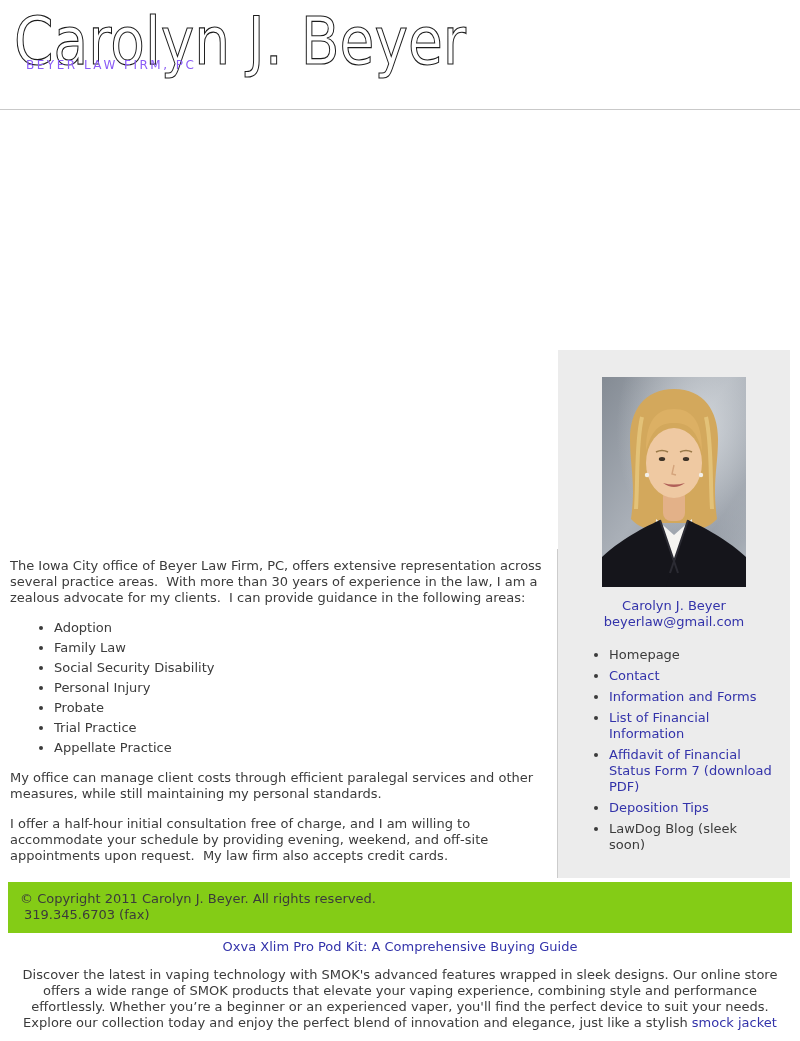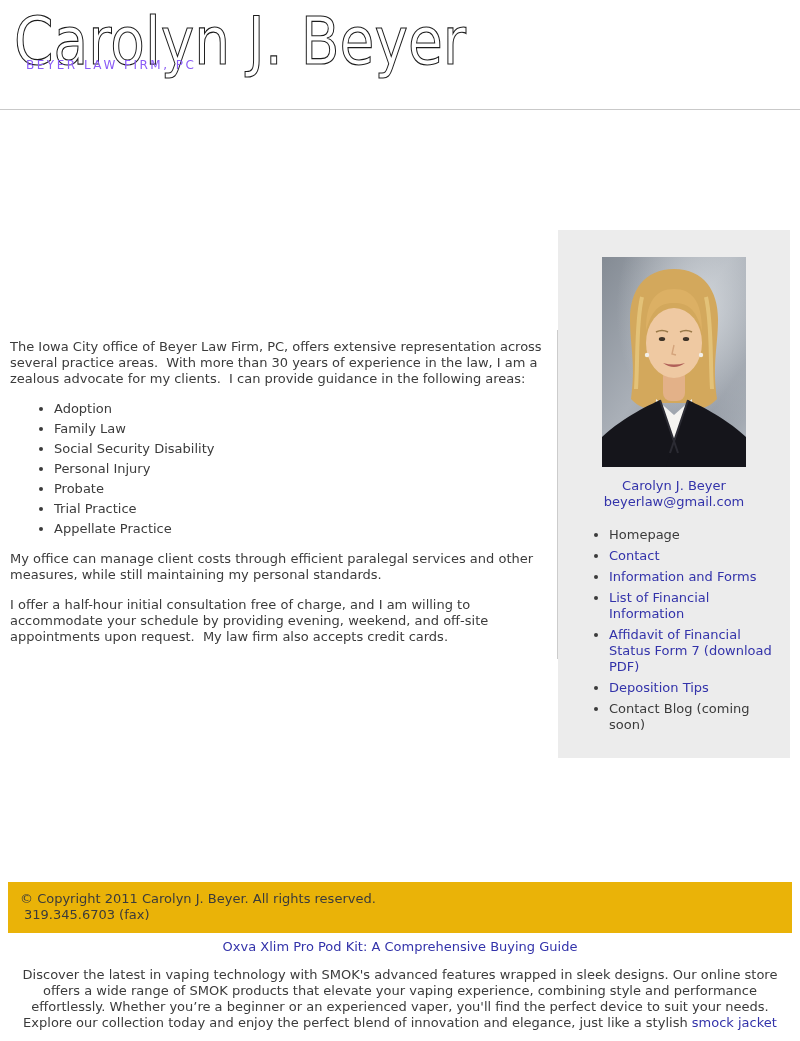--- a/index.html
+++ b/index.html
@@ -18,21 +18,21 @@
   .logo-sub {
     font-size: 12px;
     letter-spacing: 2.5px;
     color: #8b5cf6;
     margin: -26px 0 0 14px;
     position: relative;
   }
   .header-rule { border: 0; border-top: 1px solid #c9c9c9; margin: 12px 0 0 0; }
 
   
-  .content-row { display: flex; align-items: center; min-height: 768px; padding-right: 10px; }
+  .content-row { display: flex; align-items: flex-end; min-height: 768px; padding-right: 10px; }
   .main-col {
     width: 558px;
     flex: 0 0 558px;
     padding: 9px 10px 0 10px;
     border-right: 1px solid #cccccc;
   }
   .main-col p { margin: 0 0 14px 0; line-height: 16px; white-space: pre-wrap; }
   .practice-list { margin: 2px 0 14px 0; padding-left: 40px; }
   .practice-list li { line-height: 16px; margin: 4px; }
 
@@ -45,21 +45,21 @@
   .photo-caption { text-align: center; margin-top: 11px; line-height: 16px; }
   .photo-caption a { display: inline-block; }
   a { color: #3333aa; text-decoration: none; cursor: pointer; }
   .nav-list { margin: 17px 0 0 0; padding-left: 33px; }
   .nav-list li { line-height: 16px; margin-bottom: 5px; }
   .nav-list li.plain { color: #3b3b3b; }
 
   
   .site-footer {
     margin: 4px 8px 0 8px;
-    background: #eab308;
+    background: #84cc16;
     padding: 9px 12px 10px 12px;
     line-height: 16px;
   }
   .site-footer div { white-space: pre-wrap; }
   .footer-fax { padding-left: 4px; }
 
   
   .ad-section { margin-top: 6px; text-align: center; }
   .ad-title-row { line-height: 16px; margin-bottom: 12px; }
   .ad-text {
@@ -147,21 +147,21 @@
         <a href="#">Carolyn J. Beyer</a><br>
         <a href="#">beyerlaw@gmail.com</a>
       </div>
       <ul class="nav-list">
         <li class="plain">Homepage</li>
         <li><a href="#">Contact</a></li>
         <li><a href="#">Information and Forms</a></li>
         <li><a href="#">List of Financial Information</a></li>
         <li><a href="#">Affidavit of Financial Status Form 7 (download PDF)</a></li>
         <li><a href="#">Deposition Tips</a></li>
-        <li class="plain">Contact Blog (coming soon)</li>
+        <li class="plain">LawDog Blog (sleek soon)</li>
       </ul>
     </aside>
   </div>
 
   <footer class="site-footer">
     <div>© Copyright 2011 Carolyn J. Beyer. All rights reserved.</div>
     <div class="footer-fax">319.345.6703 (fax)</div>
   </footer>
 
   <div class="ad-section">

